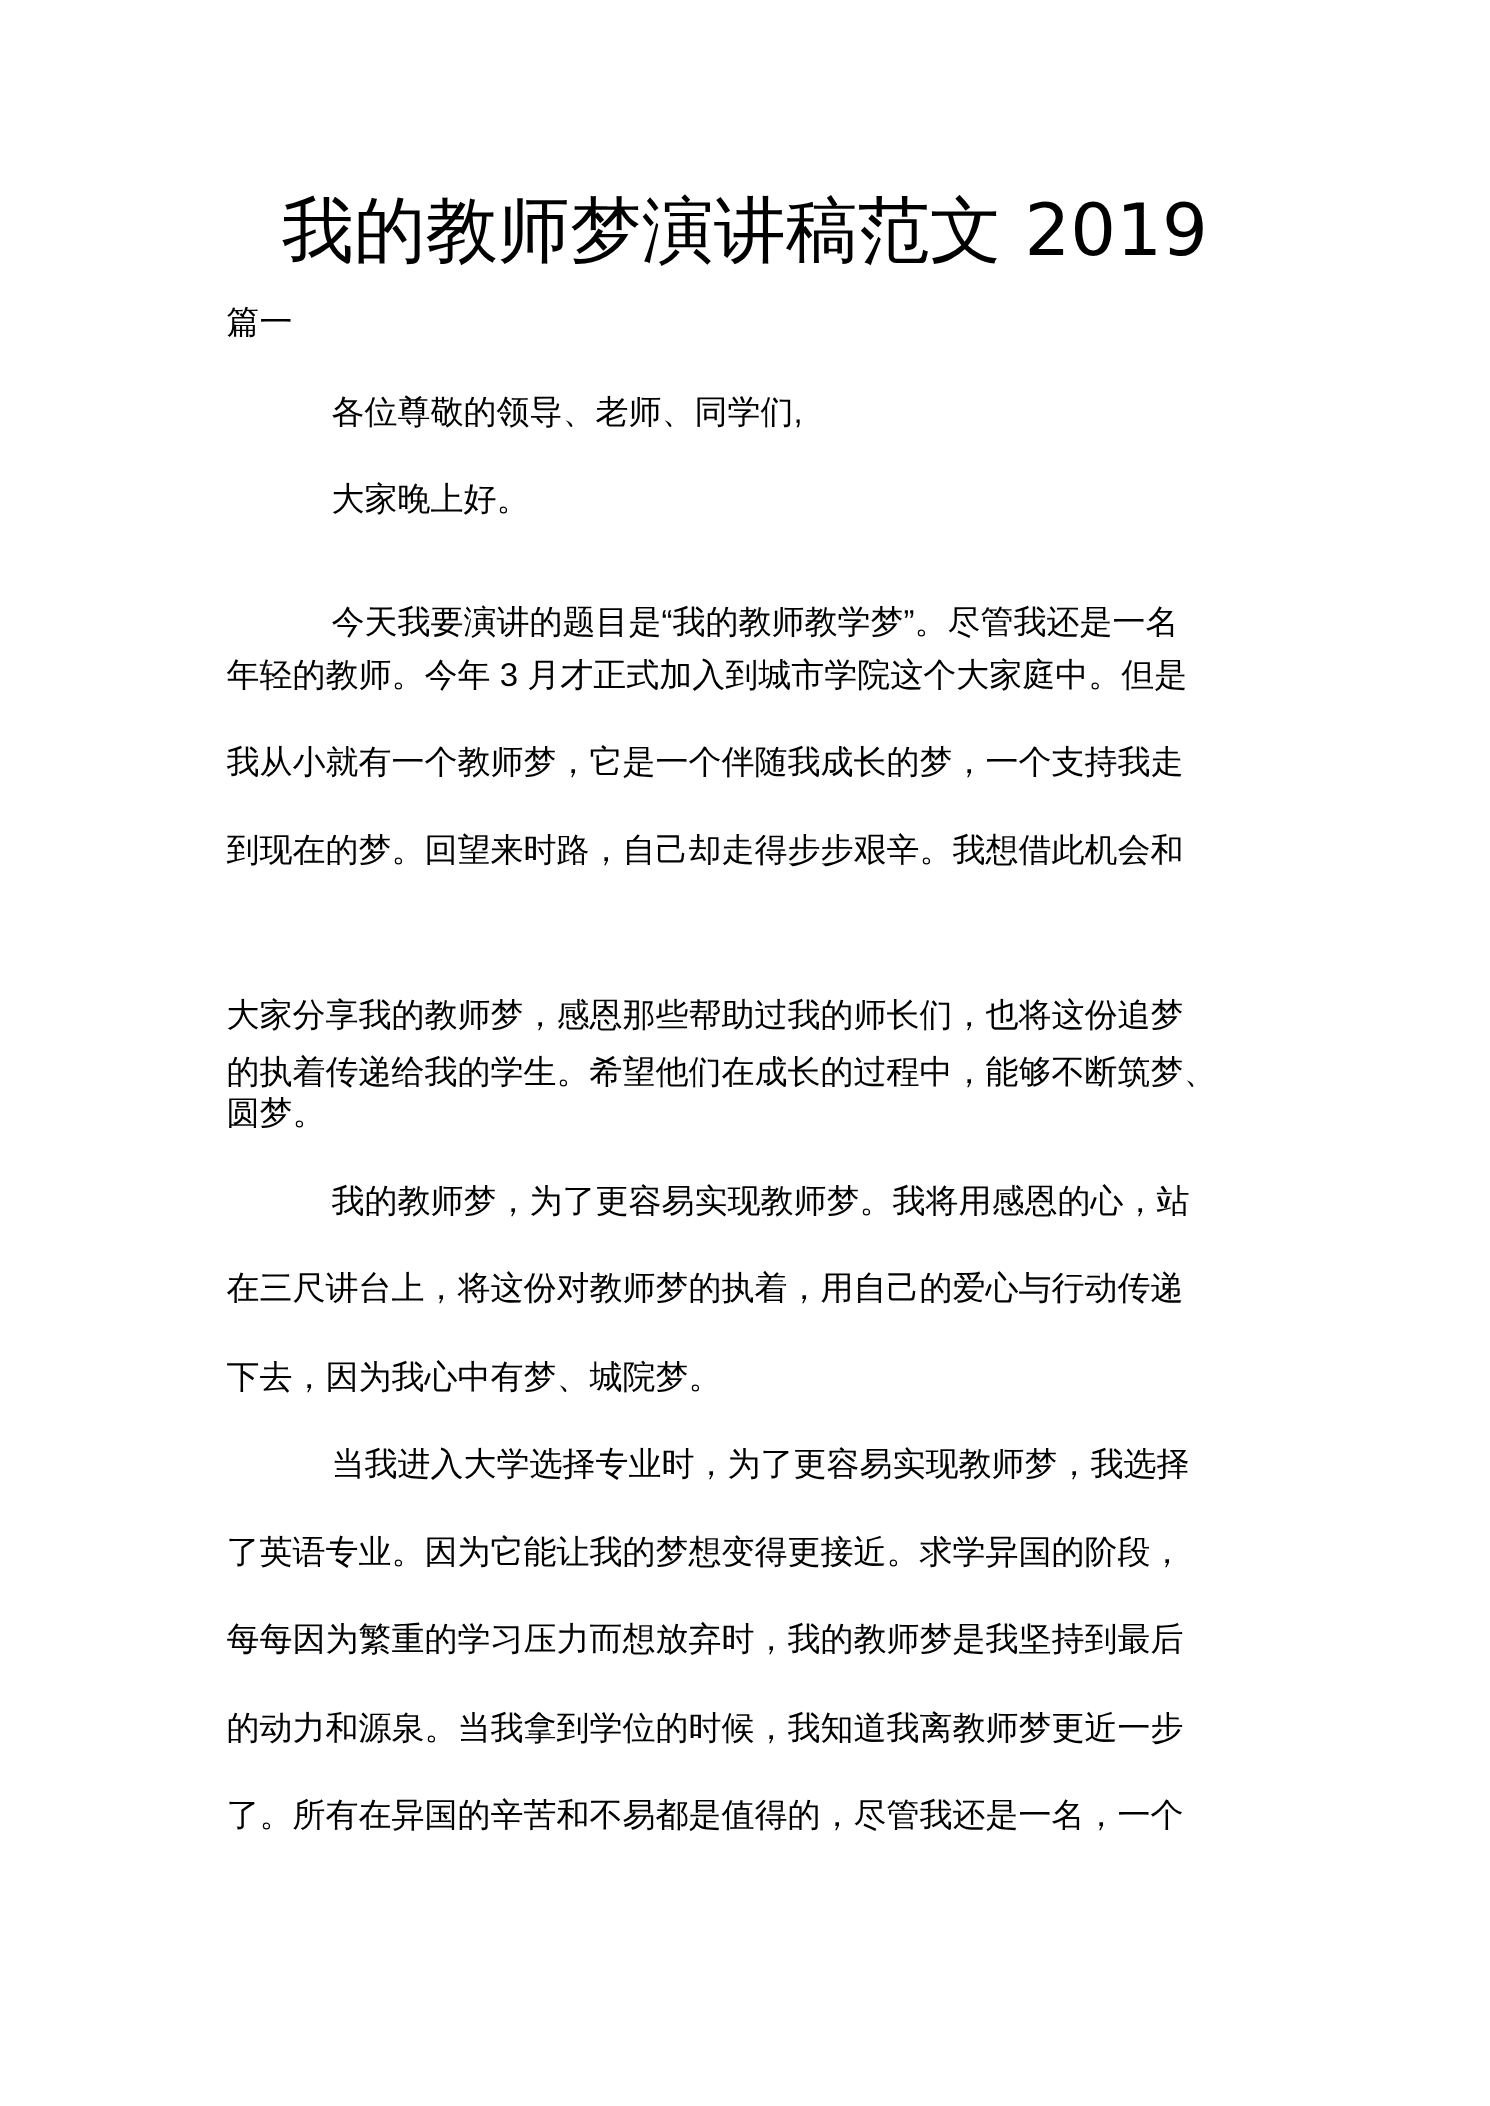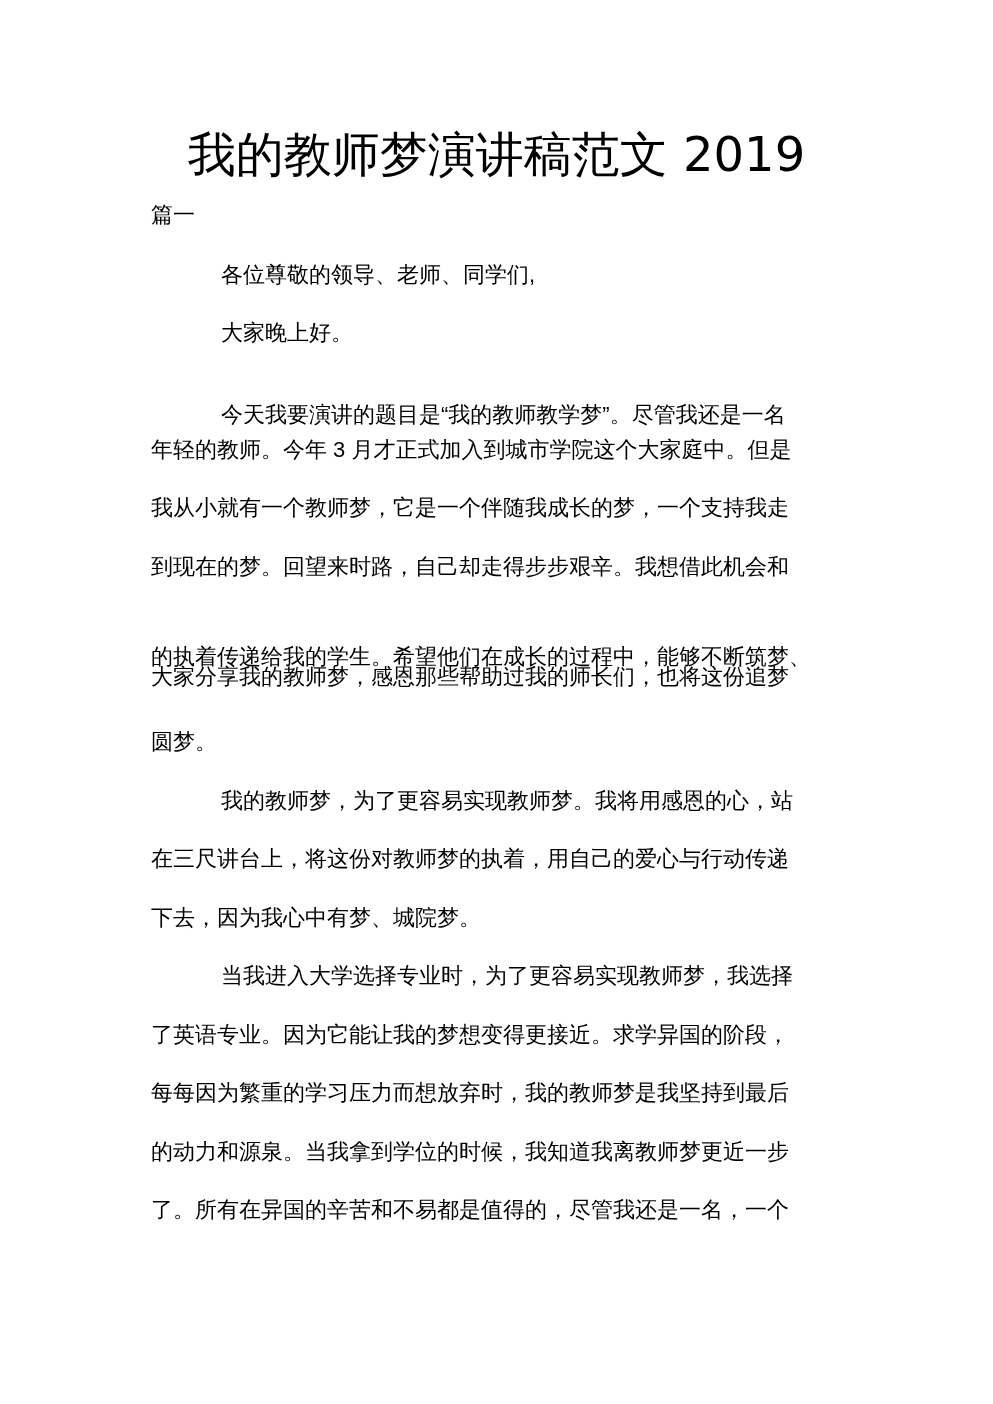--- a/index.html
+++ b/index.html
@@ -18,21 +18,21 @@
   <div class="line" style="top:200px;">篇一</div>
 
   <div class="line indent" style="top:260px;">各位尊敬的领导、老师、同学们,</div>
   <div class="line indent" style="top:318px;">大家晚上好。</div>
 
   <div class="line indent" style="top:377px;margin-top:23px;">今天我要演讲的题目是“我的教师教学梦”。尽管我还是一名</div>
   <div class="line" style="top:435px;">年轻的教师。今年 3 月才正式加入到城市学院这个大家庭中。但是</div>
   <div class="line" style="top:493px;">我从小就有一个教师梦，它是一个伴随我成长的梦，一个支持我走</div>
   <div class="line" style="top:552px;">到现在的梦。回望来时路，自己却走得步步艰辛。我想借此机会和</div>
   <div class="line" style="top:626px;margin-top:36px;">大家分享我的教师梦，感恩那些帮助过我的师长们，也将这份追梦</div>
-  <div class="line" style="top:642px;text-align:center;">的执着传递给我的学生。希望他们在成长的过程中，能够不断筑梦、</div>
+  <div class="line" style="top:700px;text-align:center;">的执着传递给我的学生。希望他们在成长的过程中，能够不断筑梦、</div>
   <div class="line" style="top:727px;">圆梦。</div>
 
   <div class="line indent" style="top:786px;">我的教师梦，为了更容易实现教师梦。我将用感恩的心，站</div>
   <div class="line" style="top:844px;">在三尺讲台上，将这份对教师梦的执着，用自己的爱心与行动传递</div>
   <div class="line" style="top:903px;">下去，因为我心中有梦、城院梦。</div>
 
   <div class="line indent" style="top:961px;">当我进入大学选择专业时，为了更容易实现教师梦，我选择</div>
   <div class="line" style="top:1020px;">了英语专业。因为它能让我的梦想变得更接近。求学异国的阶段，</div>
   <div class="line" style="top:1078px;">每每因为繁重的学习压力而想放弃时，我的教师梦是我坚持到最后</div>
   <div class="line" style="top:1137px;">的动力和源泉。当我拿到学位的时候，我知道我离教师梦更近一步</div>

